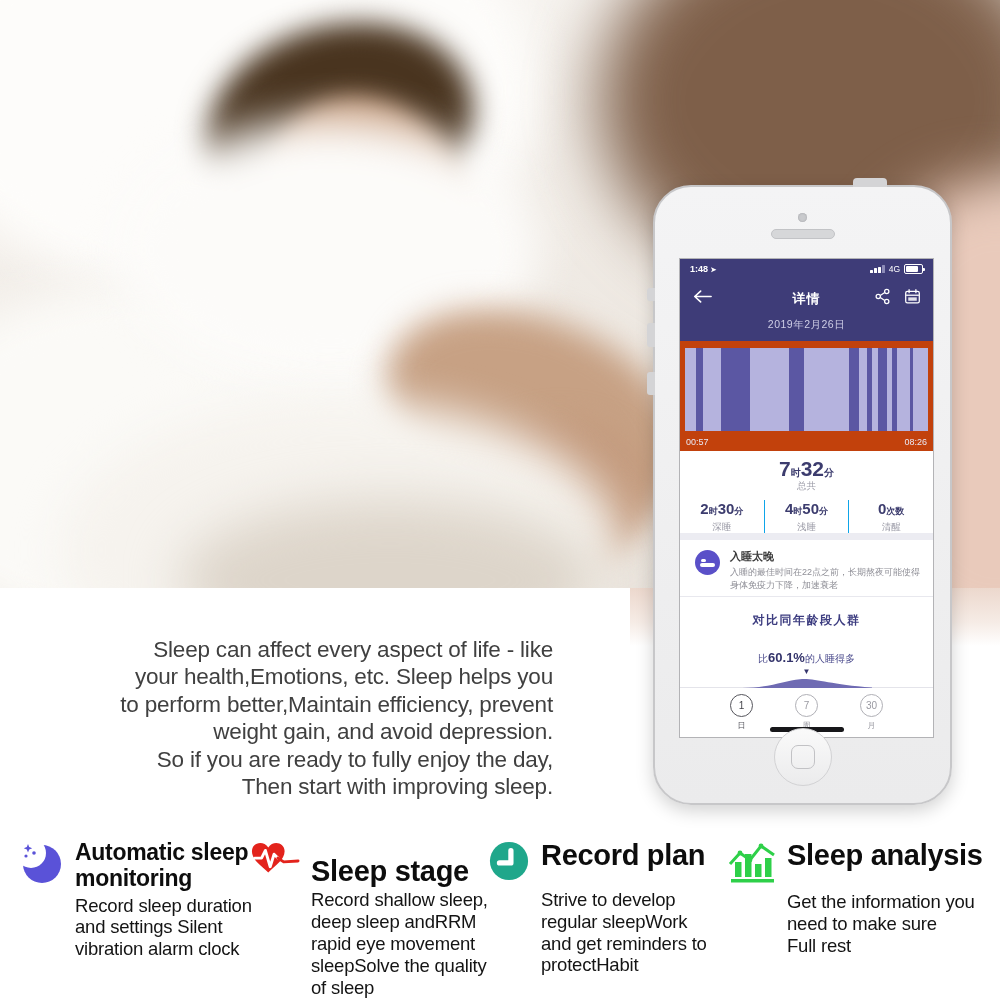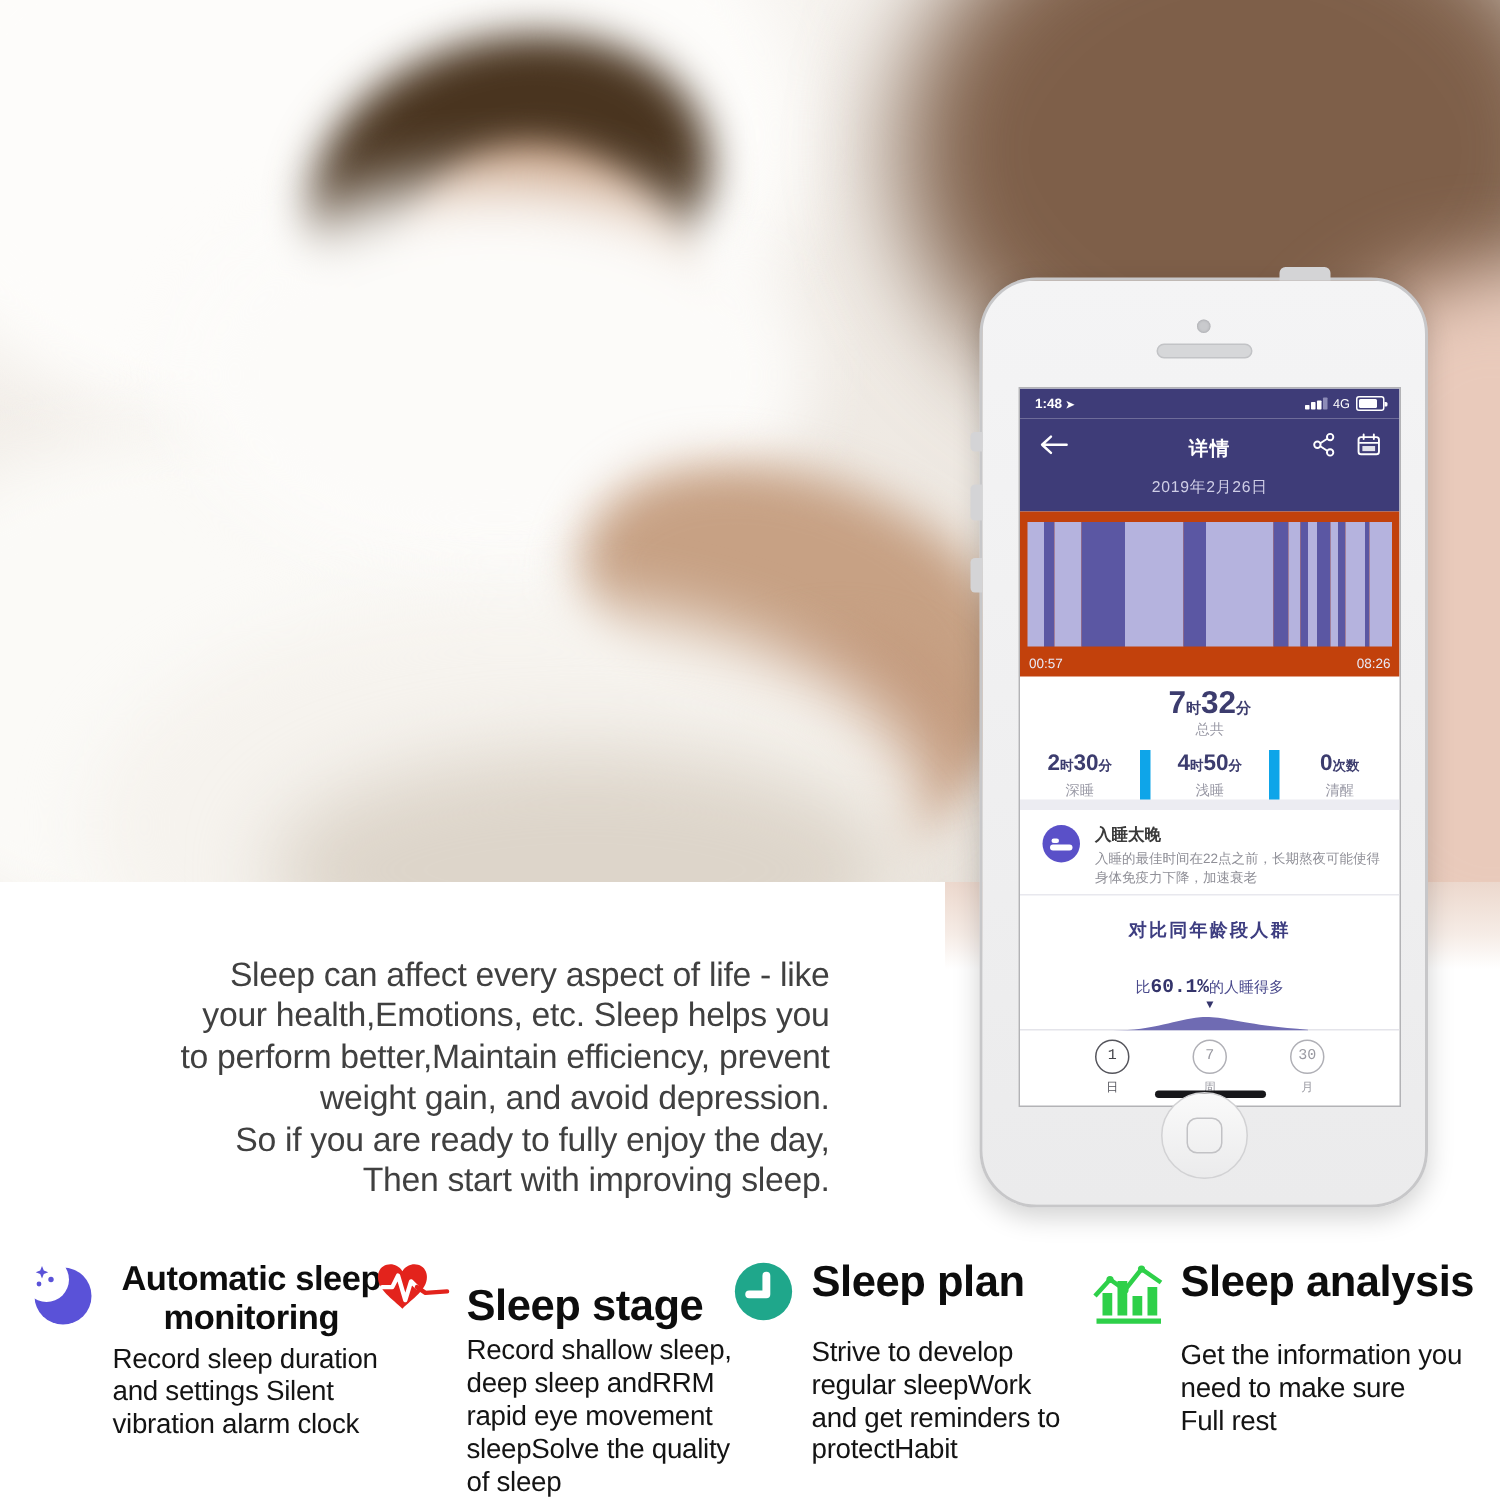--- a/index.html
+++ b/index.html
@@ -63,37 +63,37 @@
   .seg { height:100%; }
   .chart .t-start { position:absolute; left:6px; bottom:4px; font-size:9px; color:#e9e9f6; }
   .chart .t-end   { position:absolute; right:6px; bottom:4px; font-size:9px; color:#e9e9f6; }
 
   .summary { height:82px; flex:none; text-align:center; padding-top:7px; }
   .big-num { font-size:21px; font-weight:bold; color:#3c3c6e; line-height:1; }
   .unit-sm { font-size:10px; font-weight:bold; color:#3c3c6e; }
   .sum-label { font-size:9.5px; color:#9a9aa6; margin-top:0; }
   .cols { display:flex; margin-top:7px; }
   .cols .col { flex:1; }
-  .cols .col + .col { border-left:7px solid #0ea5e9; }
+  .cols .col + .col { border-left:1px solid #0ea5e9; }
   .mid-num { font-size:15px; font-weight:bold; color:#3c3c6e; line-height:1.1; }
   .mid-unit { font-size:9px; font-weight:bold; color:#3c3c6e; }
   .col-label { font-size:9.5px; color:#9a9aa6; margin-top:3px; }
 
   .gapband { height:7px; background:#ececf2; flex:none; }
 
   .tip { height:57px; flex:none; position:relative; padding:9px 12px 0 50px;
          border-bottom:1px solid #e8e8ee; }
   .tip-ic { position:absolute; left:15px; top:10px; width:25px; height:25px; border-radius:50%;
             background:#5a50c8; }
   .tip-ic .bed { position:absolute; left:5px; top:13px; width:15px; height:4px; background:#fff; border-radius:2px; }
   .tip-ic .pil { position:absolute; left:6px; top:9px; width:5px; height:3px; background:#fff; border-radius:1.5px; }
   .tip-title { font-size:11px; font-weight:bold; color:#3a3a3a; }
   .tip-body { font-size:9px; color:#8f8f97; line-height:1.4; margin-top:2px; }
 
-  .compare { flex:1; position:relative; text-align:center;font-family:Liberation Mono, monospace; }
+  .compare { flex:1; position:relative; text-align:center; }
   .cmp-head { margin-top:15px; font-size:12px; font-weight:bold; color:#3d3d80; letter-spacing:1.5px; }
   .cmp-line { margin-top:21px; font-size:10px; color:#4a4a8c; }
   .cmp-line b { font-size:13px; color:#34346b; }
   .cmp-marker { margin-top:2px; font-size:8px; color:#34346b; line-height:1; }
   .hill-row { position:relative; height:12px; border-bottom:1px solid #e4e4ea; }
   .hill-row svg { position:absolute; left:50%; transform:translateX(-50%); bottom:-1px; }
   .tabs { display:flex; justify-content:center; gap:42px; margin-top:6px; }
   .tab { display:flex; flex-direction:column; align-items:center; }
   .tab .circ { width:23px; height:23px; border-radius:50%; border:1.5px solid #b0b0b6; color:#9a9aa2;
                font-size:10px; display:flex; align-items:center; justify-content:center; }
@@ -104,21 +104,21 @@
               width:74px; height:5px; border-radius:3px; background:#17171a; }
 
   
   .feat { position:absolute; top:840px; display:grid; grid-template-columns:auto 1fr;
           column-gap:11px; row-gap:3px; align-items:start; }
   .feat .icon { grid-column:1; }
   .feat .ft { grid-column:2; font-weight:bold; color:#0d0d0d; white-space:pre-line;
               letter-spacing:-0.3px; }
   .feat .fb { grid-column:2; font-size:18.5px; line-height:1.18; color:#141414;
               white-space:pre-line; letter-spacing:-0.2px; }
-  .feat1 { left:20px;  width:240px; } .feat1 .ft { font-size:23px; line-height:1.12;text-align:center; }
+  .feat1 { left:20px;  width:240px; } .feat1 .ft { font-size:23px; line-height:1.12; }
   .feat2 { left:250px; width:244px; } .feat2 .ft { font-size:29px; line-height:1.05;margin-top:16px; }
   .feat3 { left:488px; width:238px; } .feat3 .ft { font-size:29px; line-height:1.05; }
   .feat4 { left:728px; width:266px; } .feat4 .ft { font-size:29px; line-height:1.05; }
 </style>
 </head>
 <body>
 
 <div class="photo">
   <div class="blob" style="left:-80px; top:-120px; width:620px; height:420px; background:#fdfcfa;"></div>
   <div class="blob" style="left:600px; top:-90px; width:460px; height:380px; background:#7e5f49; filter:blur(34px);"></div>
@@ -322,21 +322,21 @@
 of sleep</div>
 </div>
 
 <div class="feat feat3">
   <span class="icon">
     <svg width="42" height="42" viewBox="0 0 44 44">
       <circle cx="22" cy="22" r="20" fill="#1fa78b"></circle>
       <path d="M24 11 V24 H12" fill="none" stroke="#ffffff" stroke-width="5.5" stroke-linecap="round" stroke-linejoin="round"></path>
     </svg>
   </span>
-  <div class="ft">Sleep plan</div>
+  <div class="ft">Record plan</div>
   <div class="fb">Strive to develop
  regular sleepWork
  and get reminders to
 protectHabit</div>
 </div>
 
 <div class="feat feat4">
   <span class="icon">
     <svg width="48" height="44" viewBox="0 0 48 44">
       <rect x="7" y="22" width="6.5" height="15" fill="#2ed049"></rect>

